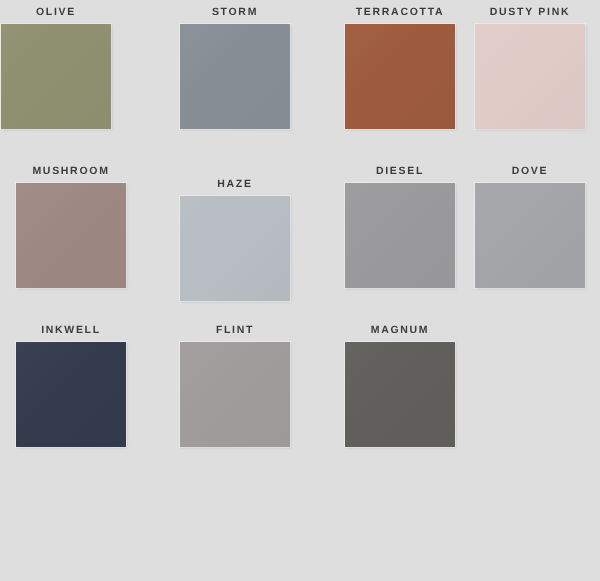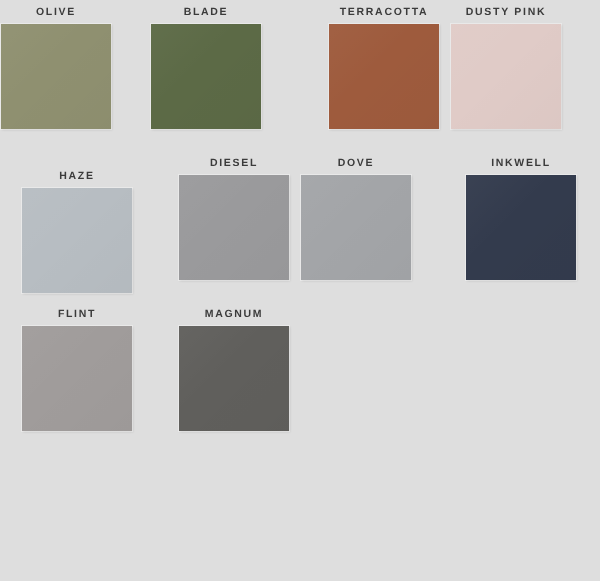--- a/index.html
+++ b/index.html
@@ -16,20 +16,21 @@
   }
 
   #palette-grid {
     width: 600px;
     height: 581px;
     display: grid;
     grid-template-columns: repeat(4, 150px);
     grid-template-rows: repeat(4, 151px);
     box-sizing: border-box;
     padding: 4px 0 0 0;
+    gap: 8px;
   }
 
   .swatch-cell {
     position: relative;
     display: flex;
     flex-direction: column;
     align-items: center;
     justify-content: flex-start;
   }
 
@@ -75,31 +76,35 @@
   .col-3 .swatch-label { margin-left: 18px; }
 </style>
 </head>
 <body>
 
 <div id="palette-grid" style="background: rgb(222, 222, 222);">
     <div class="swatch-cell col-0">
       <div class="swatch-label" style="color: rgb(59, 59, 59);">OLIVE</div>
       <div class="swatch-chip" title="OLIVE" style="background-color: rgb(143, 144, 112);"></div>
     </div>
-    <div class="swatch-cell col-0">
-      <div class="swatch-label" style="color: rgb(59, 59, 59);">BLADE</div>
-      <div class="swatch-chip" title="BLADE" style="background-color: rgb(92, 106, 70);"></div>
+    <div class="swatch-cell col-2">
+      <div class="swatch-label" style="color: rgb(59, 59, 59);">STORM</div>
+      <div class="swatch-chip" title="STORM" style="background-color: rgb(135, 142, 150);"></div>
     </div>
     <div class="swatch-cell col-3">
       <div class="swatch-label" style="color: rgb(59, 59, 59);">TERRACOTTA</div>
       <div class="swatch-chip" title="TERRACOTTA" style="background-color: rgb(158, 91, 61);"></div>
     </div>
     <div class="swatch-cell col-0">
       <div class="swatch-label" style="color: rgb(59, 59, 59);">DUSTY PINK</div>
       <div class="swatch-chip" title="DUSTY PINK" style="background-color: rgb(224, 203, 199);"></div>
+    </div>
+    <div class="swatch-cell col-1">
+      <div class="swatch-label" style="color: rgb(59, 59, 59);">MUSHROOM</div>
+      <div class="swatch-chip" title="MUSHROOM" style="background-color: rgb(158, 136, 131);"></div>
     </div>
     <div class="swatch-cell col-2">
       <div class="swatch-label" style="color: rgb(59, 59, 59); margin-top: 16px;">HAZE</div>
       <div class="swatch-chip" title="HAZE" style="background-color: rgb(183, 189, 194);"></div>
     </div>
     <div class="swatch-cell col-3">
       <div class="swatch-label" style="color: rgb(59, 59, 59); text-align: center;">DIESEL</div>
       <div class="swatch-chip" title="DIESEL" style="background-color: rgb(154, 154, 156);"></div>
     </div>
     <div class="swatch-cell col-0">

